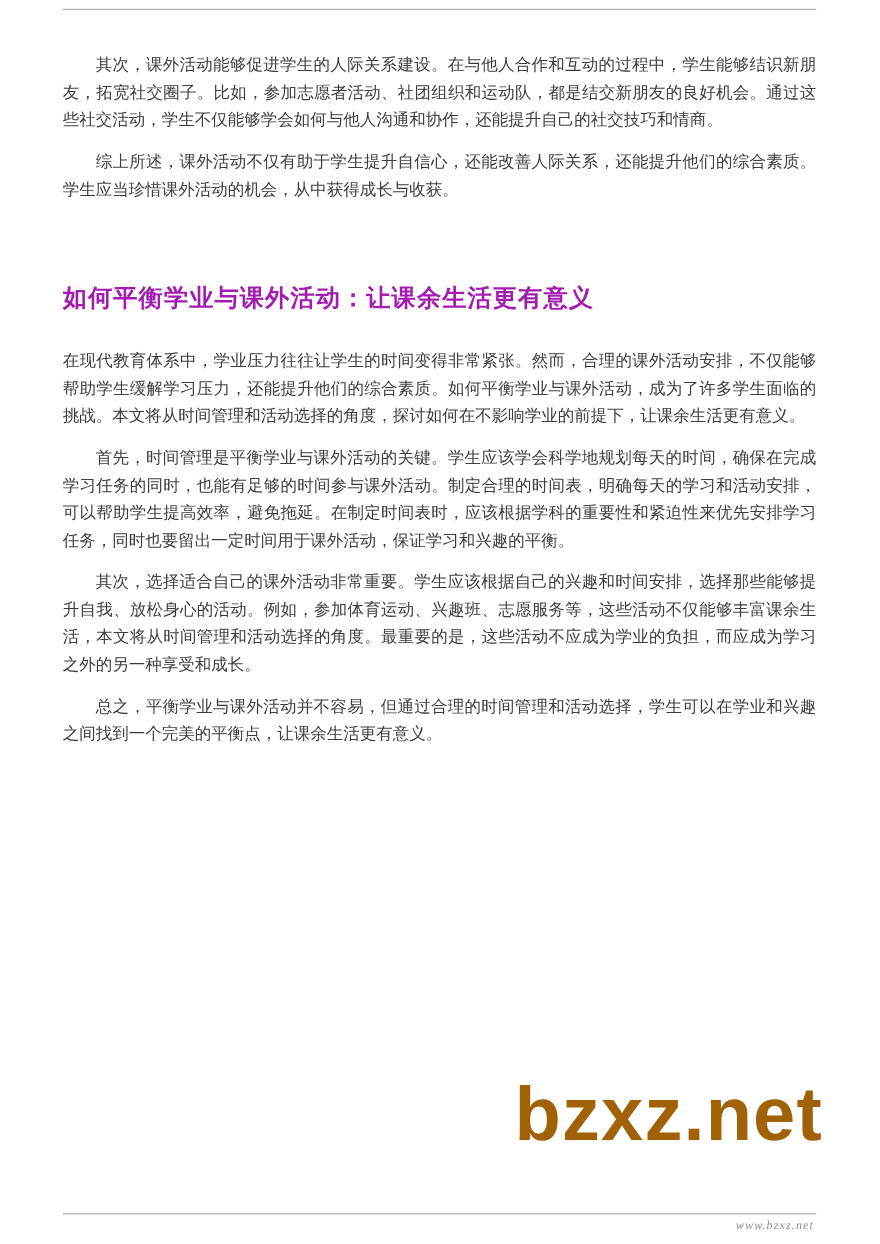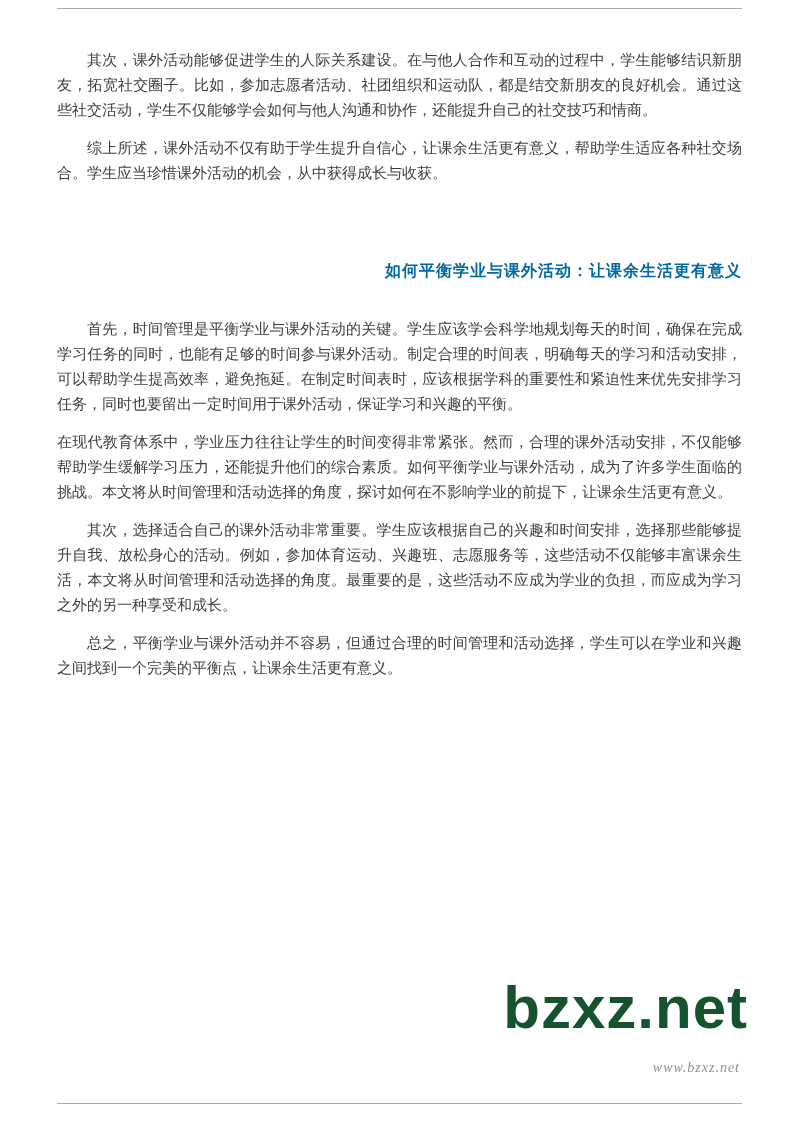--- a/index.html
+++ b/index.html
@@ -35,67 +35,67 @@
     text-align: justify;
   }
   .para {
     text-indent: 2em;
     margin-bottom: 13px;
   }
   .para.no-indent {
     text-indent: 0;
   }
   .doc-title {
-    font-size: 16px;
+    font-size: 22px;
     font-weight: bold;
-    color: #0369a1;
-    text-align: right;
+    color: #a21caf;
+    text-align: left;
     text-indent: 0;
     margin-top: 72px;
     margin-bottom: 34px;
     letter-spacing: 1px;
   }
   .watermark {
     position: absolute;
     top: 978px;
     right: 52px;
     font-family: "Liberation Sans", "DejaVu Sans", sans-serif;
     font-weight: bold;
-    font-size: 60px;
+    font-size: 69px;
     line-height: 1;
-    color: #14532d;
+    color: #a16207;
     letter-spacing: 1px;
     user-select: none;
   }
   .footer-url {
     position: absolute;
-    top: 1060px;
+    top: 1108px;
     right: 60px;
-    font-size: 14px;
+    font-size: 11px;
     color: #8f8f8f;
     letter-spacing: 1px;
     font-style: italic;
   }
 </style>
 </head>
 <body>
 
 <div class="page">
 
   <div class="rule rule-top"></div>
 
   <div class="content">
 
     <p class="para">其次，课外活动能够促进学生的人际关系建设。在与他人合作和互动的过程中，学生能够结识新朋友，拓宽社交圈子。比如，参加志愿者活动、社团组织和运动队，都是结交新朋友的良好机会。通过这些社交活动，学生不仅能够学会如何与他人沟通和协作，还能提升自己的社交技巧和情商。</p>
-    <p class="para">综上所述，课外活动不仅有助于学生提升自信心，让课余生活更有意义，帮助学生适应各种社交场合。学生应当珍惜课外活动的机会，从中获得成长与收获。</p>
+    <p class="para">综上所述，课外活动不仅有助于学生提升自信心，还能改善人际关系，还能提升他们的综合素质。学生应当珍惜课外活动的机会，从中获得成长与收获。</p>
 
     <h1 class="doc-title">如何平衡学业与课外活动：让课余生活更有意义</h1>
 
+    <p class="para no-indent">在现代教育体系中，学业压力往往让学生的时间变得非常紧张。然而，合理的课外活动安排，不仅能够帮助学生缓解学习压力，还能提升他们的综合素质。如何平衡学业与课外活动，成为了许多学生面临的挑战。本文将从时间管理和活动选择的角度，探讨如何在不影响学业的前提下，让课余生活更有意义。</p>
     <p class="para">首先，时间管理是平衡学业与课外活动的关键。学生应该学会科学地规划每天的时间，确保在完成学习任务的同时，也能有足够的时间参与课外活动。制定合理的时间表，明确每天的学习和活动安排，可以帮助学生提高效率，避免拖延。在制定时间表时，应该根据学科的重要性和紧迫性来优先安排学习任务，同时也要留出一定时间用于课外活动，保证学习和兴趣的平衡。</p>
-    <p class="para no-indent">在现代教育体系中，学业压力往往让学生的时间变得非常紧张。然而，合理的课外活动安排，不仅能够帮助学生缓解学习压力，还能提升他们的综合素质。如何平衡学业与课外活动，成为了许多学生面临的挑战。本文将从时间管理和活动选择的角度，探讨如何在不影响学业的前提下，让课余生活更有意义。</p>
     <p class="para">其次，选择适合自己的课外活动非常重要。学生应该根据自己的兴趣和时间安排，选择那些能够提升自我、放松身心的活动。例如，参加体育运动、兴趣班、志愿服务等，这些活动不仅能够丰富课余生活，本文将从时间管理和活动选择的角度。最重要的是，这些活动不应成为学业的负担，而应成为学习之外的另一种享受和成长。</p>
     <p class="para">总之，平衡学业与课外活动并不容易，但通过合理的时间管理和活动选择，学生可以在学业和兴趣之间找到一个完美的平衡点，让课余生活更有意义。</p>
 
   </div>
 
   <div class="watermark">bzxz.net</div>
 
   <div class="rule rule-bottom"></div>
 
   <div class="footer-url">www.bzxz.net</div>

